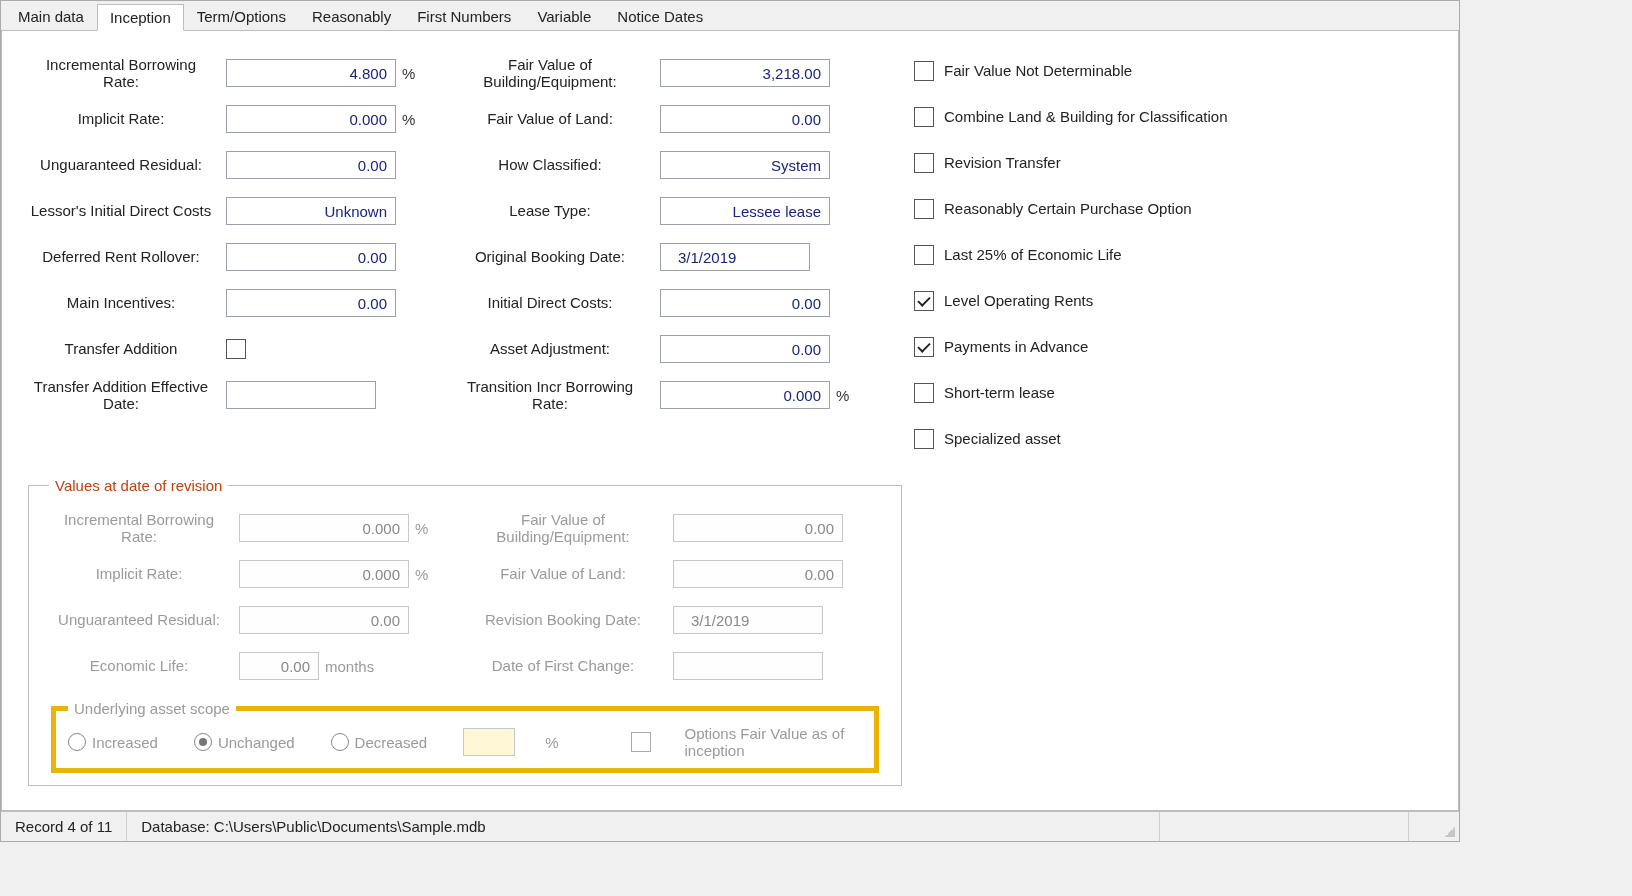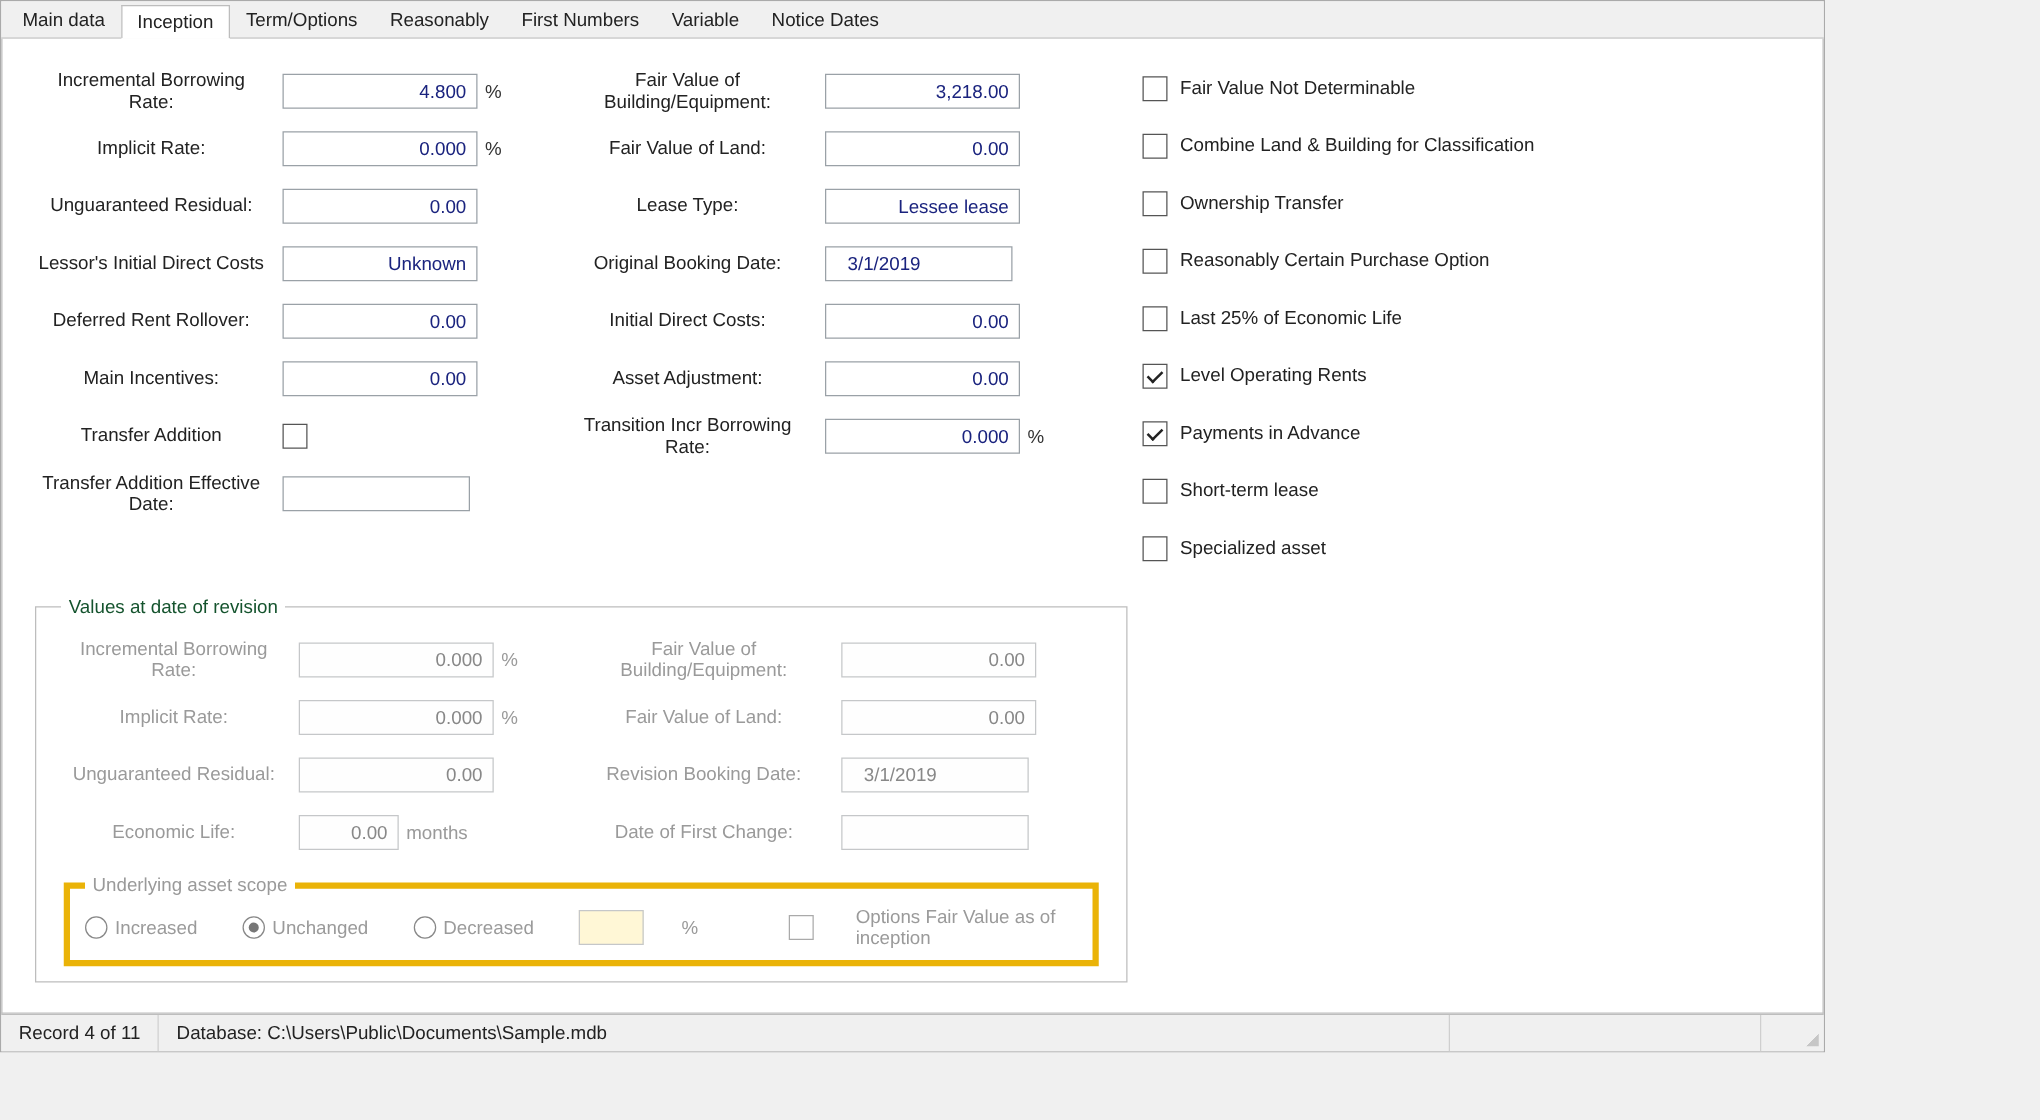--- a/index.html
+++ b/index.html
@@ -63,21 +63,21 @@
   }
   .lbl {
     text-align: center;
     padding-right: 10px;
     line-height: 1.15;
   }
   .col.left .lbl { width: 190px; }
   .col.mid  .lbl { width: 200px; }
 
   input[type=text].field {
-    width: 156px;
+    width: 170px;
     height: 28px;
     border: 1px solid #9aa1a7;
     background: #fff;
     box-sizing: border-box;
     text-align: right;
     padding: 2px 8px;
     font-family: inherit;
     font-size: 15px;
     color: #1a237e;
   }
@@ -113,21 +113,21 @@
 
   
   fieldset.group {
     border: 1px solid #bdbdbd;
     margin-top: 8px;
     padding: 16px 20px 12px 20px;
     width: 832px;
     color: #888;
   }
   fieldset.group legend {
-    color: #14532d;
+    color: #c2410c;
     padding: 0 6px;
   }
   fieldset.group .lbl,
   fieldset.group .unit,
   fieldset.group .months { color: #9a9a9a; }
   fieldset.group input[type=text].field {
     color: #888;
     background: #fefefe;
     border-color: #c5c7c9;
   }
@@ -247,20 +247,24 @@
       <div class="col mid">
         <div class="row">
           <div class="lbl">Fair Value of Building/Equipment:</div>
           <input type="text" class="field" value="3,218.00" style="">
         </div>
         <div class="row">
           <div class="lbl">Fair Value of Land:</div>
           <input type="text" class="field" value="0.00" style="">
         </div>
         <div class="row">
+          <div class="lbl">How Classified:</div>
+          <input type="text" class="field" value="System" style="">
+        </div>
+        <div class="row">
           <div class="lbl">Lease Type:</div>
           <input type="text" class="field" value="Lessee lease" style="">
         </div>
         <div class="row">
           <div class="lbl">Original Booking Date:</div>
           <input type="text" class="field leftalign" style="width: 150px;" value="3/1/2019">
         </div>
         <div class="row">
           <div class="lbl">Initial Direct Costs:</div>
           <input type="text" class="field" value="0.00" style="">
@@ -280,21 +284,21 @@
         <div class="chkrow">
             <span class="chk"></span>
             <span class="chklabel">Fair Value Not Determinable</span>
           </div>
         <div class="chkrow">
             <span class="chk"></span>
             <span class="chklabel">Combine Land &amp; Building for Classification</span>
           </div>
         <div class="chkrow">
             <span class="chk"></span>
-            <span class="chklabel">Ownership Transfer</span>
+            <span class="chklabel">Revision Transfer</span>
           </div>
         <div class="chkrow">
             <span class="chk"></span>
             <span class="chklabel">Reasonably Certain Purchase Option</span>
           </div>
         <div class="chkrow">
             <span class="chk"></span>
             <span class="chklabel">Last 25% of Economic Life</span>
           </div>
         <div class="chkrow">

